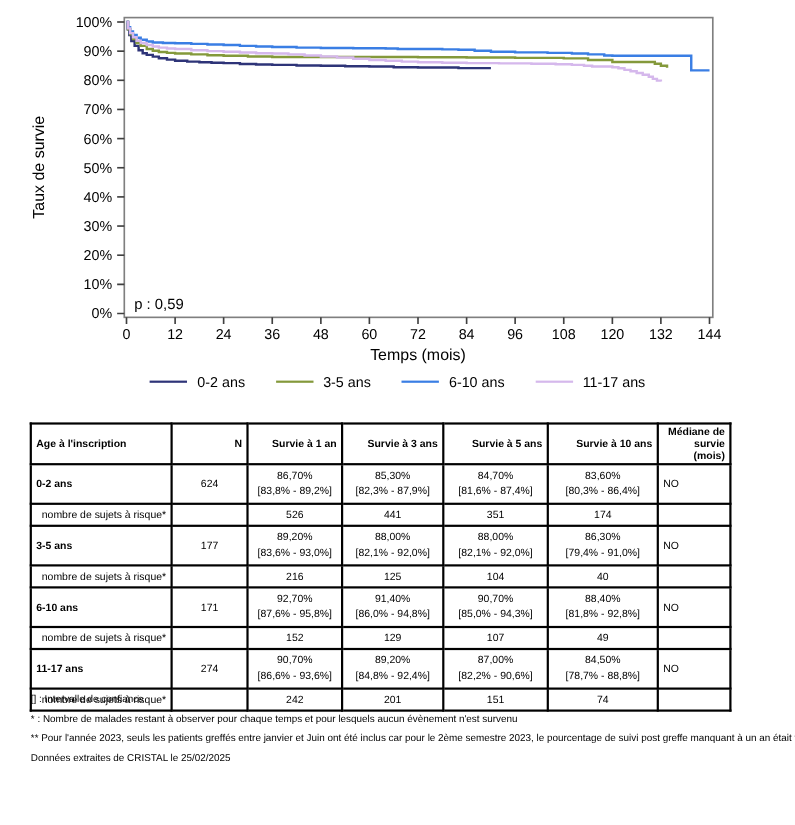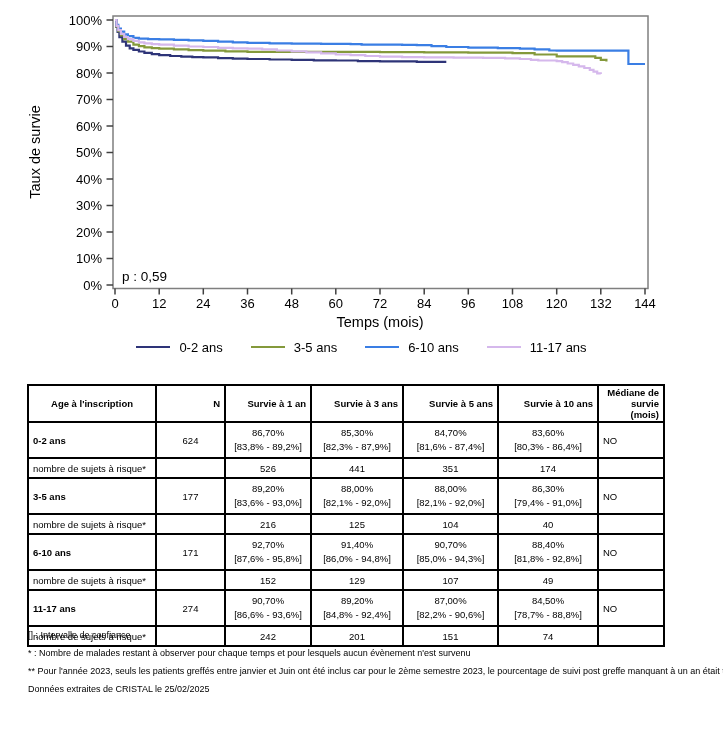--- a/index.html
+++ b/index.html
@@ -24,28 +24,28 @@
   #survival-table {
     position:absolute; top:384px; left:27px; width:636px;
     border-collapse:collapse; table-layout:fixed; font-size:9.5px;
     border:2px solid #000;
   }
   #survival-table th, #survival-table td {
     border:2px solid #000; padding:1px 4px; vertical-align:middle;
     overflow:hidden; background:#fff;
   }
   #survival-table th { font-weight:bold; height:32px; }
-  .h-left  { text-align:center;border-radius:10px; }
+  .h-left  { text-align:left;border-radius:10px; }
   .h-right { text-align:right; }
   .h-center{ text-align:right; }
   .group-row td { height:32px; }
   .group-row td { border-bottom-width:1px; }
   .risk-row td { border-top-width:1px; height:16px; }
   .group-label { font-weight:bold; text-align:left; }
-  .risk-label { text-align:left; font-weight:normal; }
+  .risk-label { text-align:right; font-weight:normal; }
   .num-cell { text-align:center; }
   .surv-cell { text-align:center; }
   .surv-cell div { line-height:14px; }
   .median-cell { text-align:left; }
 
   .footnotes { position:absolute; left:28px; top:630px; width:680px; font-size:9px; }
   .footnotes .fn-line { margin-bottom:8px; white-space:nowrap; }
 </style>
 </head>
 <body>

